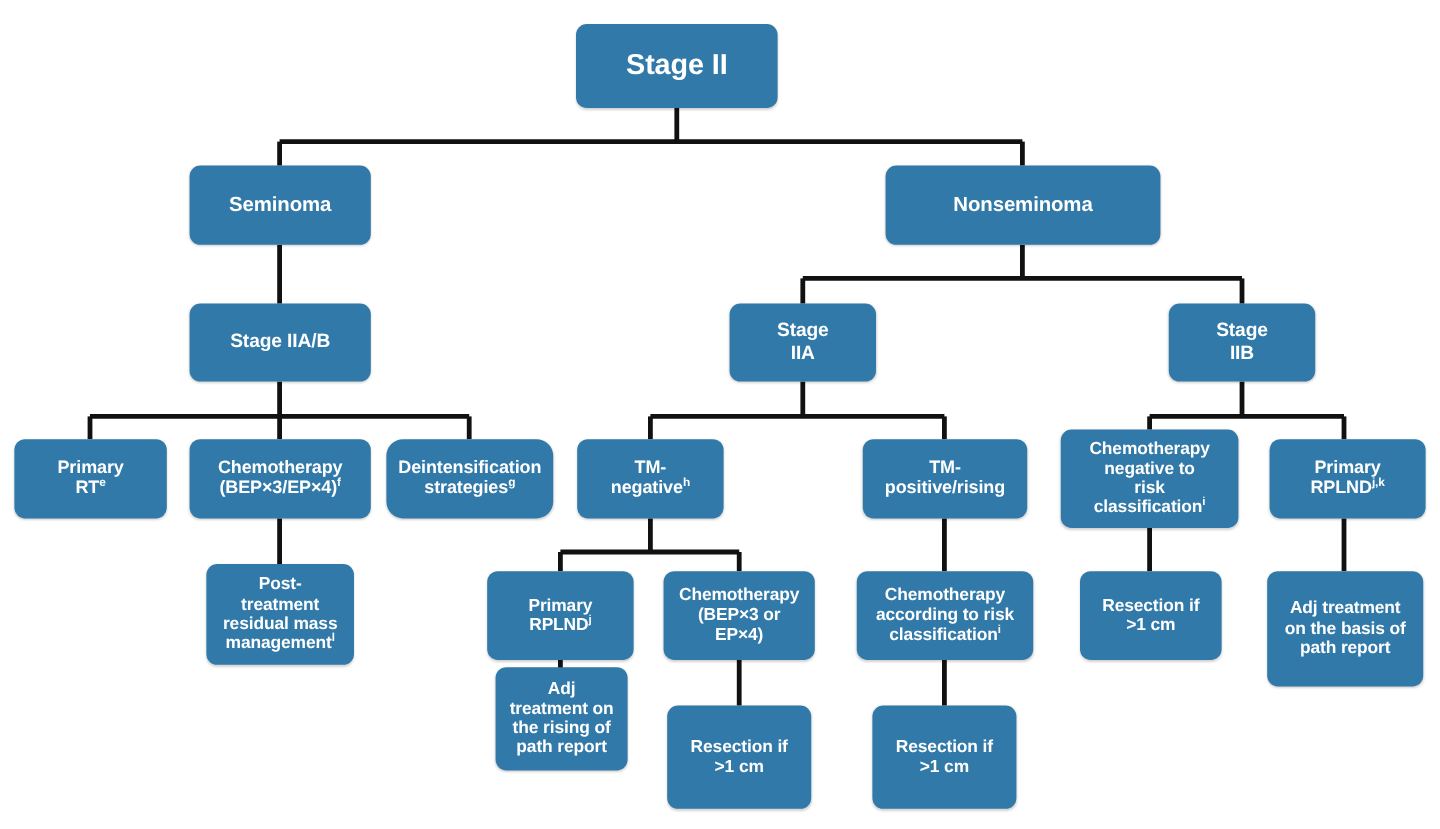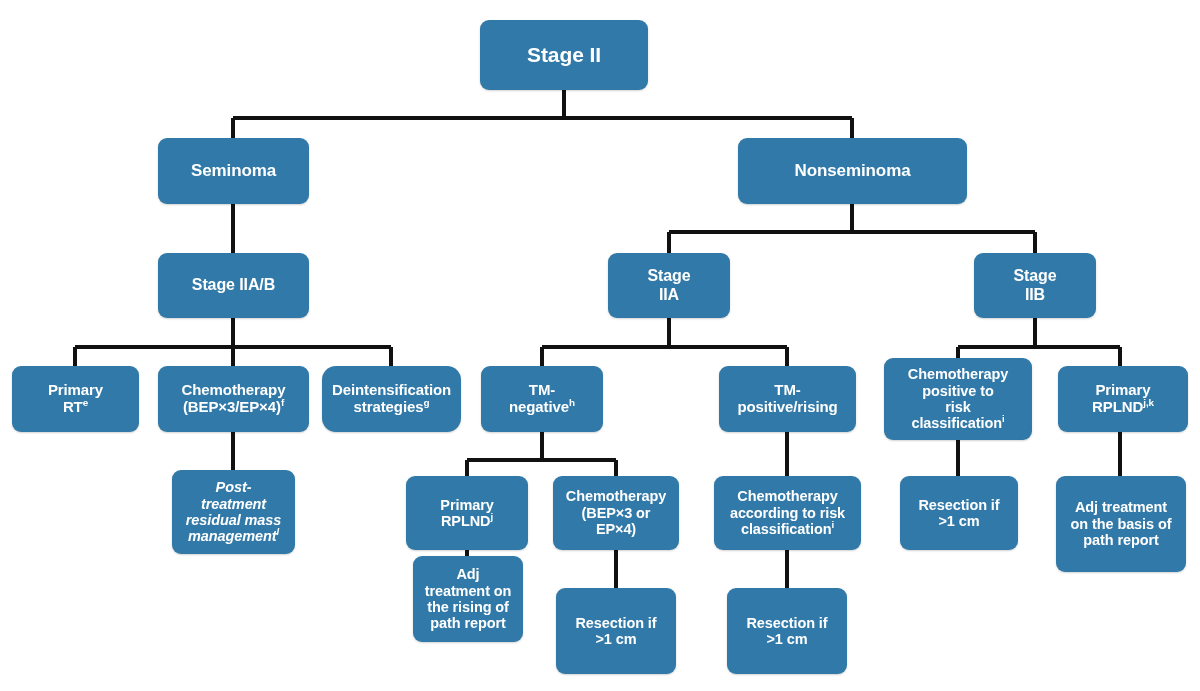--- a/index.html
+++ b/index.html
@@ -39,21 +39,21 @@
     box-shadow: 0 1px 2px rgba(0,0,0,0.18);
     z-index: 2;
   }
   .node .lbl { display: block; padding: 0 5px; }
   .node sup {
     font-size: 0.66em;
     vertical-align: super;
     line-height: 0;
     font-weight: bold;
   }
-  .s-root   { font-size: 21px; }
+  .s-root   { font-size: 24px; }
   .s-lvl2   { font-size: 17px; }
   .s-lvl3   { font-size: 16px; }
   .s-lvl4   { font-size: 15px; }
   .s-lvl5   { font-size: 14.5px; }
   .s-lvl6   { font-size: 14.5px; }
 </style>
 </head>
 <body>
 
 <div id="chart">
@@ -171,34 +171,34 @@
   <div class="node s-lvl4" style="left:719px; top:366px; width:137px; height:66px;">
     <span class="lbl">
       <span>TM-</span><br>
       <span>positive/rising</span>
     </span>
   </div>
 
   <div class="node s-lvl5" style="left:884px; top:358px; width:148px; height:82px;">
     <span class="lbl">
       <span>Chemotherapy</span><br>
-      <span>positive to</span><br>
+      <span>negative to</span><br>
       <span>risk</span><br>
       <span>classification</span><sup>i</sup>
     </span>
   </div>
 
   <div class="node s-lvl4" style="left:1058px; top:366px; width:130px; height:66px;">
     <span class="lbl">
       <span>Primary</span><br>
       <span>RPLND</span><sup>j,k</sup>
     </span>
   </div>
 
-  <div class="node s-lvl5" style="left:172px; top:470px; width:123px; height:84px;font-style:italic;">
+  <div class="node s-lvl5" style="left:172px; top:470px; width:123px; height:84px;">
     <span class="lbl">
       <span>Post-</span><br>
       <span>treatment</span><br>
       <span>residual mass</span><br>
       <span>management</span><sup>l</sup>
     </span>
   </div>
 
   <div class="node s-lvl5" style="left:406px; top:476px; width:122px; height:74px;">
     <span class="lbl">

